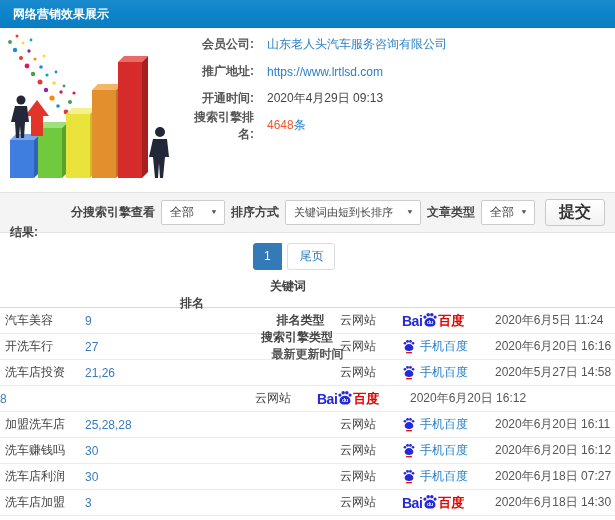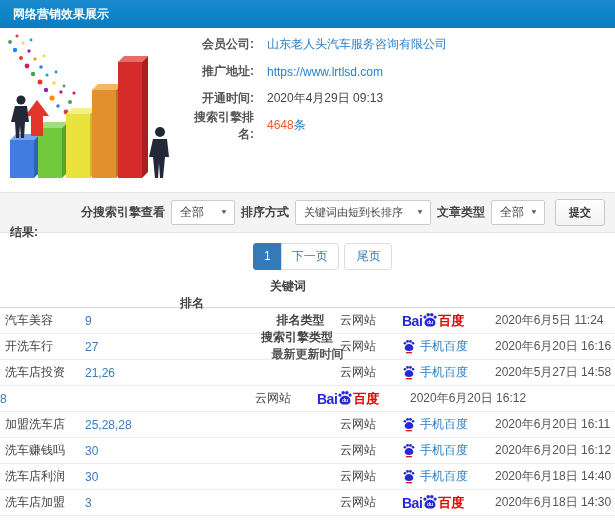--- a/index.html
+++ b/index.html
@@ -27,21 +27,21 @@
   .result-label { font-weight:bold; color:#444;margin-top:40px; }
   .filter-controls { margin-left:auto; display:flex; align-items:center; gap:6px; }
   .f-label { font-weight:bold; color:#444; white-space:nowrap; }
   .fsel { background:#fff; border:1px solid #ccc; border-radius:2px; height:25px;
     display:inline-flex; align-items:center; padding:0 6px 0 8px; cursor:pointer; white-space:nowrap; }
   .fsel .caret { font-size:8px; color:#555; margin-left:6px; transform:scaleY(.8); }
   .fsel-1 { width:64px; justify-content:space-between; }
   .fsel-2 { width:136px; justify-content:space-between; font-size:11px; }
   .fsel-3 { width:54px; justify-content:space-between; }
   .submit-btn { height:27px; padding:0 13px; background:linear-gradient(#fff,#f2f2f2);
-    border:1px solid #c9c9c9; border-radius:3px; color:#333; font-weight:bold; font-size:11px;
+    border:1px solid #c9c9c9; border-radius:3px; color:#333; font-weight:bold; font-size:16px;
     cursor:pointer; margin-left:4px; font-family:inherit; }
 
   
   .pagination { margin:10px 0 8px 253px; display:flex; height:27px; }
   .page-item { border:1px solid #ddd; background:#fff; color:var(--pagination-blue);
     line-height:25px; padding:0 10px; cursor:pointer; white-space:nowrap; }
   .page-item.active { background:var(--pagination-blue); border-color:var(--pagination-blue);
     color:#fff; border-radius:3px 0 0 3px; }
   .page-item.next { margin-left:-1px; border-radius:0 3px 3px 0; }
   .page-item.last { margin-left:5px; border-radius:3px;padding-left:12px; }
@@ -172,21 +172,20 @@
     <span class="fsel fsel-3">
       <span>全部</span>
       <span class="caret">▼</span>
     </span>
     <button class="submit-btn">提交</button>
   </div>
 </div>
 
 <div class="pagination">
   <span class="page-item active">1</span>
-  <span class="page-item next">下一页</span>
   <span class="page-item last">尾页</span>
 </div>
 
 <div>
   <div class="thead">
     <span class="c1">关键词</span>
     <span class="c2">排名</span>
     <span class="c3">排名类型</span>
     <span class="c4">搜索引擎类型</span>
     <span class="c5">最新更新时间</span>
@@ -344,21 +343,21 @@
                 <circle cx="9.5" cy="3.8" r="2.4"></circle>
             <circle cx="14.5" cy="3.8" r="2.4"></circle>
                 <circle cx="19" cy="7" r="2.2"></circle>
             <path d="M12 8 C8 8 4.5 11 4.5 15 C4.5 18.5 8 20 12 20 C16 20 19.5 18.5 19.5 15 C19.5 11 16 8 12 8 Z"></path>
           </g>
           <rect x="7" y="22" width="10" height="2.2" fill="var(--baidu-red)"></rect>
         </svg>
         <span class="mob-label">手机百度</span>
       </span>
     </span>
-    <span class="c5">2020年6月18日 14:40</span>
+    <span class="c5">2020年6月18日 07:27</span>
   </div>
 
   <div class="trow">
     <span class="c1">洗车店加盟</span>
     <span class="c2 c-rank">3</span>
     <span class="c3">云网站</span>
     <span class="c4">
       <span class="bd-full">
         <span class="bai">Bai</span>
         <svg width="18" height="16" viewBox="0 0 24 22">

